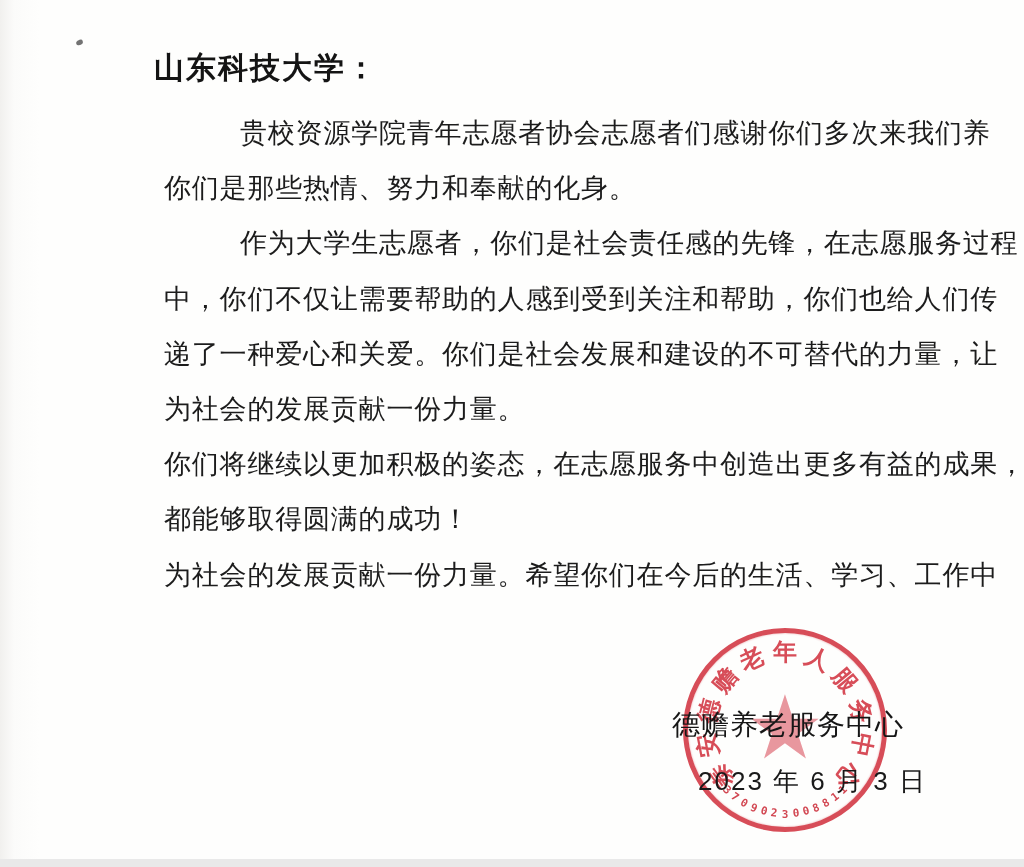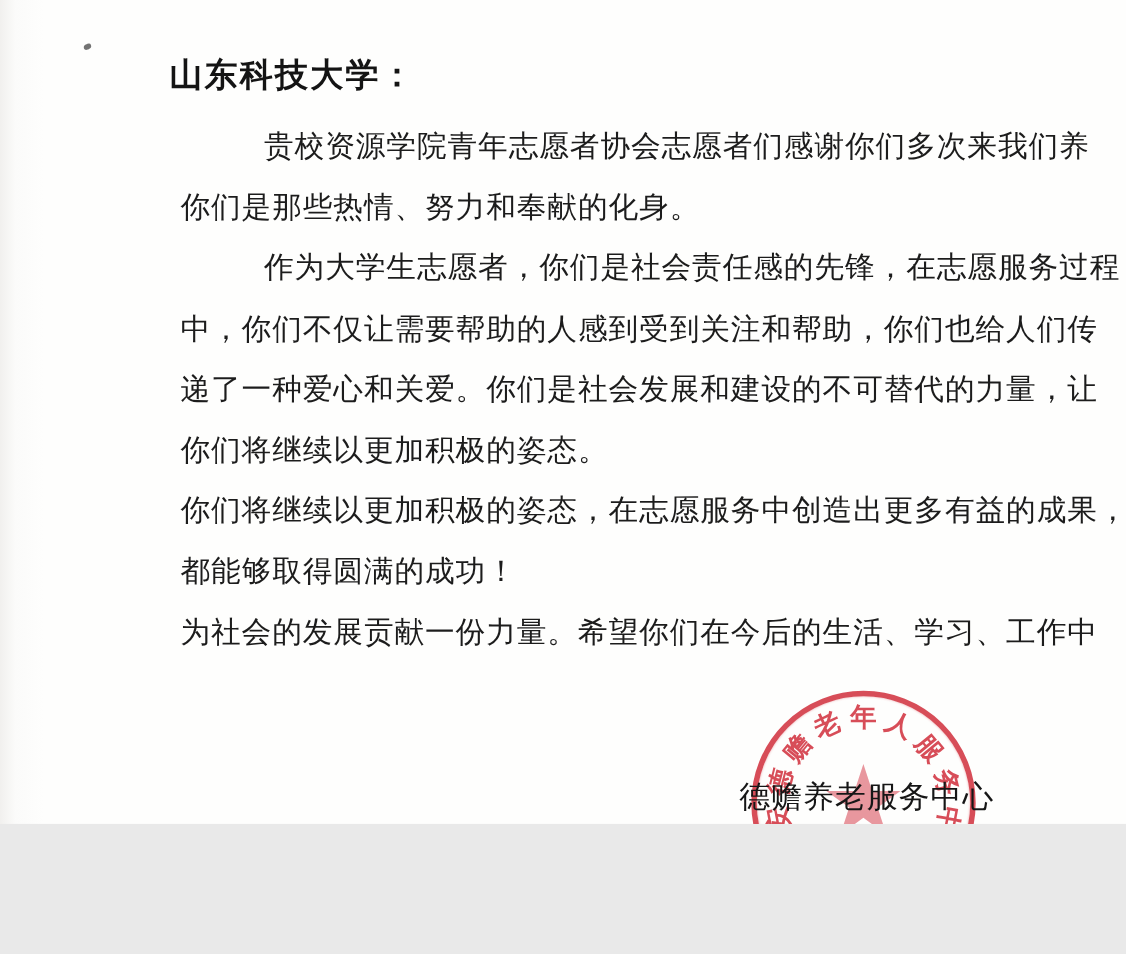--- a/index.html
+++ b/index.html
@@ -1,18 +1,18 @@
 <!DOCTYPE html>
 <html><head>
 <meta charset="utf-8">
 <style>
   html,body{margin:0;padding:0;background:#e9e9e9;}
   .page{
     position:relative;
-    width:1024px;height:749px;
+    width:1024px;height:859px;
     margin:0 auto;
     background:
       linear-gradient(90deg,#f1f0ee 0px,#fbfbfa 14px,#fefefd 40px,#fefefd 100%);
     overflow:hidden;
     font-family:"Liberation Sans","DejaVu Sans",sans-serif;
     color:#1f1f1f;
   }
   .speck{
     position:absolute;left:76px;top:40px;width:7px;height:5px;
     background:#5a5a5a;border-radius:60% 40% 55% 45%;
@@ -85,21 +85,21 @@
   <div class="speck"></div>
 
   <h1 class="salutation">山东科技大学：</h1>
 
   <div class="body-lines" id="body-lines">
       <div class="line indent">贵校资源学院青年志愿者协会志愿者们感谢你们多次来我们养</div>
       <div class="line">你们是那些热情、努力和奉献的化身。</div>
       <div class="line indent">作为大学生志愿者，你们是社会责任感的先锋，在志愿服务过程</div>
       <div class="line">中，你们不仅让需要帮助的人感到受到关注和帮助，你们也给人们传</div>
       <div class="line">递了一种爱心和关爱。你们是社会发展和建设的不可替代的力量，让</div>
-      <div class="line">你们将继续以更加积极的姿态。</div>
+      <div class="line">为社会的发展贡献一份力量。</div>
       <div class="line">你们将继续以更加积极的姿态，在志愿服务中创造出更多有益的成果，</div>
       <div class="line">都能够取得圆满的成功！</div>
       <div class="line">为社会的发展贡献一份力量。希望你们在今后的生活、学习、工作中</div>
     </div>
 
   <div class="seal" id="seal">
     <div class="seal-circle"></div>
     <div class="seal-star">★</div>
     <div id="seal-ring">
         <span class="seal-ring-char" style="left: 38.8967px; top: 147.847px; transform: translate(-50%, -50%) rotate(-126deg);">泰</span>

